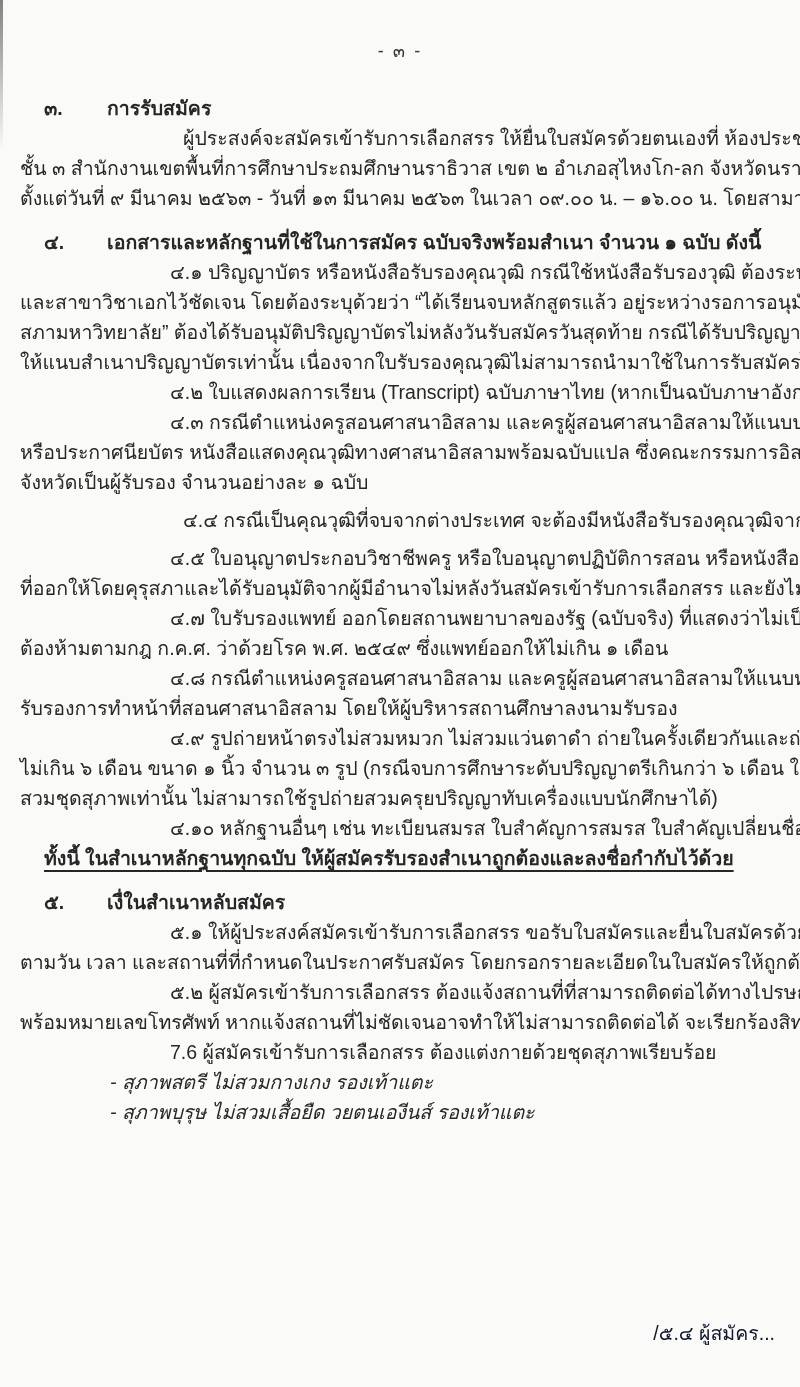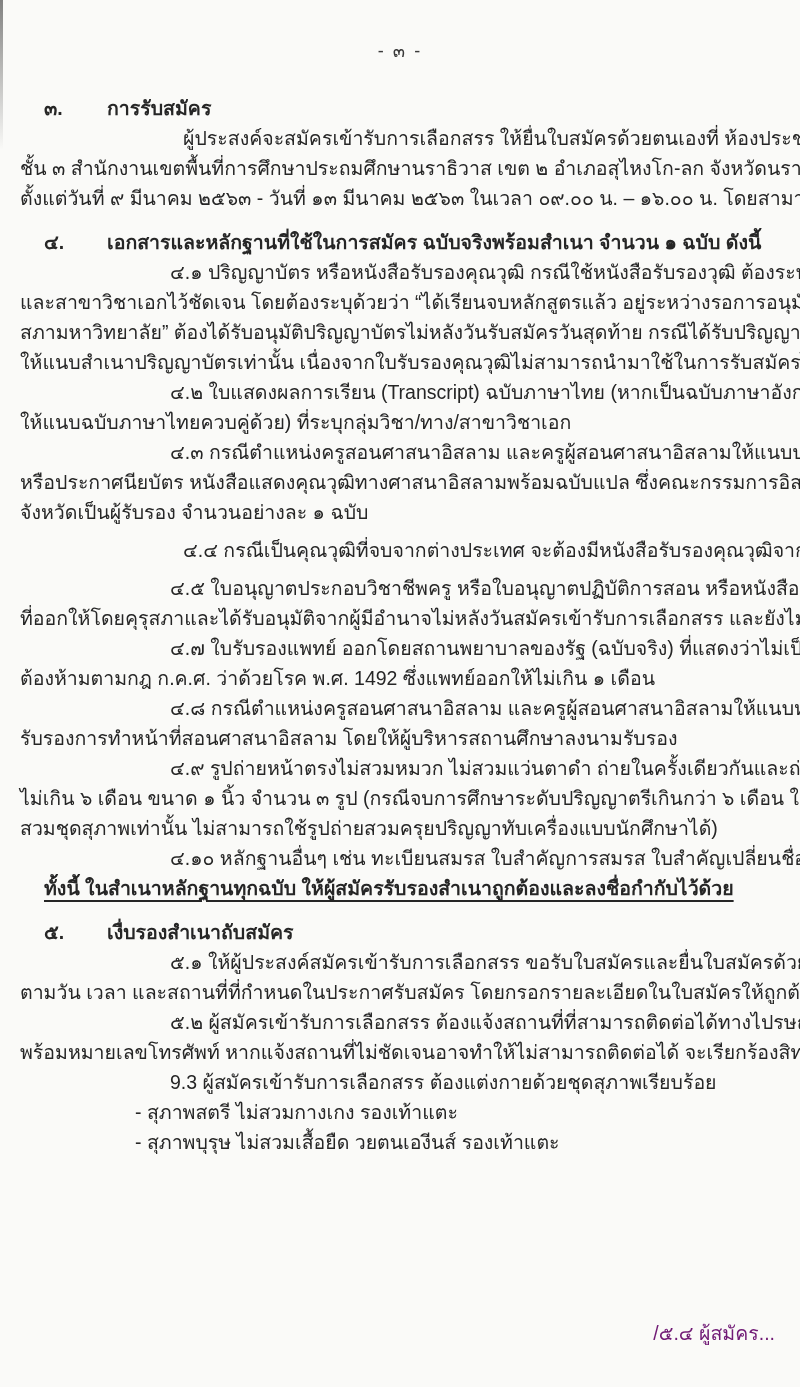--- a/index.html
+++ b/index.html
@@ -33,72 +33,71 @@
     font-size:19.5px;
   }
   .line{
     line-height:30px;
     white-space:nowrap;
   }
   .flush{margin-left:0;}
   .head {margin-left:125px;}
   .item {margin-left:150px;}
   .para {margin-left:163px;}
-  .dash {margin-left:115px;}
+  .dash {margin-left:90px;font-style:italic;}
   .gap-s{margin-top:8px;}
   .gap-l{margin-top:14px;}
   .bold{font-weight:700;margin-left:24px;}
   .underline{
     text-decoration:underline;
     text-underline-offset:5px;
     text-decoration-thickness:1.5px;
   }
   .secnum{display:inline-block;width:63px;}
   .footer{
     position:absolute;top:1318px;right:25px;
-    font-size:19.5px;line-height:30px;color:#701a75;
+    font-size:19.5px;line-height:30px;color:#0f172a;
     text-align:center;
   }
 </style>
 </head>
 <body>
 
 <div class="page">
   <div class="edge-artifact"></div>
   <div class="pagenum">- ๓ -</div>
   <div class="content" id="content">
       <div class="line head bold"><span class="secnum">๓.</span><span>การรับสมัคร</span></div>
       <div class="line para">ผู้ประสงค์จะสมัครเข้ารับการเลือกสรร ให้ยื่นใบสมัครด้วยตนเองที่ ห้องประชุมเล็ก</div>
       <div class="line flush">ชั้น ๓ สำนักงานเขตพื้นที่การศึกษาประถมศึกษานราธิวาส เขต ๒ อำเภอสุไหงโก-ลก จังหวัดนราธิวาส</div>
       <div class="line flush">ตั้งแต่วันที่ ๙ มีนาคม ๒๕๖๓ - วันที่ ๑๓ มีนาคม ๒๕๖๓ ในเวลา ๐๙.๐๐ น. – ๑๖.๐๐ น. โดยสามารถสมัครสอบ</div>
       <div class="line head gap-l bold"><span class="secnum">๔.</span><span>เอกสารและหลักฐานที่ใช้ในการสมัคร ฉบับจริงพร้อมสำเนา จำนวน ๑ ฉบับ ดังนี้</span></div>
       <div class="line item">๔.๑ ปริญญาบัตร หรือหนังสือรับรองคุณวุฒิ กรณีใช้หนังสือรับรองวุฒิ ต้องระบุชื่อปริญญาบัตร</div>
       <div class="line flush">และสาขาวิชาเอกไว้ชัดเจน โดยต้องระบุด้วยว่า “ได้เรียนจบหลักสูตรแล้ว อยู่ระหว่างรอการอนุมัติจาก</div>
       <div class="line flush">สภามหาวิทยาลัย” ต้องได้รับอนุมัติปริญญาบัตรไม่หลังวันรับสมัครวันสุดท้าย กรณีได้รับปริญญาบัตรแล้ว</div>
       <div class="line flush">ให้แนบสำเนาปริญญาบัตรเท่านั้น เนื่องจากใบรับรองคุณวุฒิไม่สามารถนำมาใช้ในการรับสมัครได้</div>
       <div class="line item">๔.๒ ใบแสดงผลการเรียน (Transcript) ฉบับภาษาไทย (หากเป็นฉบับภาษาอังกฤษ</div>
-      <div class="line flush">ให้แนบฉบับภาษาไทยควบคู่ด้วย) ที่ระบุกลุ่มวิชา/ทาง/สาขาวิชาเอก</div>
       <div class="line item">๔.๓ กรณีตำแหน่งครูสอนศาสนาอิสลาม และครูผู้สอนศาสนาอิสลามให้แนบปริญญาบัตร</div>
       <div class="line flush">หรือประกาศนียบัตร หนังสือแสดงคุณวุฒิทางศาสนาอิสลามพร้อมฉบับแปล ซึ่งคณะกรรมการอิสลามประจำ</div>
       <div class="line flush">จังหวัดเป็นผู้รับรอง จำนวนอย่างละ ๑ ฉบับ</div>
       <div class="line para gap-s">๔.๔ กรณีเป็นคุณวุฒิที่จบจากต่างประเทศ จะต้องมีหนังสือรับรองคุณวุฒิจาก ก.พ.</div>
       <div class="line item gap-s">๔.๕ ใบอนุญาตประกอบวิชาชีพครู หรือใบอนุญาตปฏิบัติการสอน หรือหนังสือรับรองสิทธิ</div>
       <div class="line flush">ที่ออกให้โดยคุรุสภาและได้รับอนุมัติจากผู้มีอำนาจไม่หลังวันสมัครเข้ารับการเลือกสรร และยังไม่หมดอายุ</div>
       <div class="line item">๔.๗ ใบรับรองแพทย์ ออกโดยสถานพยาบาลของรัฐ (ฉบับจริง) ที่แสดงว่าไม่เป็นโรค</div>
-      <div class="line flush">ต้องห้ามตามกฎ ก.ค.ศ. ว่าด้วยโรค พ.ศ. 1492 ซึ่งแพทย์ออกให้ไม่เกิน ๑ เดือน</div>
+      <div class="line flush">ต้องห้ามตามกฎ ก.ค.ศ. ว่าด้วยโรค พ.ศ. ๒๕๔๙ ซึ่งแพทย์ออกให้ไม่เกิน ๑ เดือน</div>
       <div class="line item">๔.๘ กรณีตำแหน่งครูสอนศาสนาอิสลาม และครูผู้สอนศาสนาอิสลามให้แนบหนังสือ</div>
       <div class="line flush">รับรองการทำหน้าที่สอนศาสนาอิสลาม โดยให้ผู้บริหารสถานศึกษาลงนามรับรอง</div>
       <div class="line item">๔.๙ รูปถ่ายหน้าตรงไม่สวมหมวก ไม่สวมแว่นตาดำ ถ่ายในครั้งเดียวกันและถ่ายไว้</div>
       <div class="line flush">ไม่เกิน ๖ เดือน ขนาด ๑ นิ้ว จำนวน ๓ รูป (กรณีจบการศึกษาระดับปริญญาตรีเกินกว่า ๖ เดือน ให้ใช้รูปถ่าย</div>
       <div class="line flush">สวมชุดสุภาพเท่านั้น ไม่สามารถใช้รูปถ่ายสวมครุยปริญญาทับเครื่องแบบนักศึกษาได้)</div>
       <div class="line item">๔.๑๐ หลักฐานอื่นๆ เช่น ทะเบียนสมรส ใบสำคัญการสมรส ใบสำคัญเปลี่ยนชื่อ – สกุล (ถ้ามี)</div>
       <div class="line item bold underline">ทั้งนี้ ในสำเนาหลักฐานทุกฉบับ ให้ผู้สมัครรับรองสำเนาถูกต้องและลงชื่อกำกับไว้ด้วย</div>
-      <div class="line head gap-l bold"><span class="secnum">๕.</span><span>เงื่บรองสำเนาถับสมัคร</span></div>
+      <div class="line head gap-l bold"><span class="secnum">๕.</span><span>เงื่ในสำเนาหลับสมัคร</span></div>
       <div class="line item">๕.๑ ให้ผู้ประสงค์สมัครเข้ารับการเลือกสรร ขอรับใบสมัครและยื่นใบสมัครด้วยตนเอง</div>
       <div class="line flush">ตามวัน เวลา และสถานที่ที่กำหนดในประกาศรับสมัคร โดยกรอกรายละเอียดในใบสมัครให้ถูกต้องครบถ้วน</div>
       <div class="line item">๕.๒ ผู้สมัครเข้ารับการเลือกสรร ต้องแจ้งสถานที่ที่สามารถติดต่อได้ทางไปรษณีย์ไว้ในใบสมัคร</div>
       <div class="line flush">พร้อมหมายเลขโทรศัพท์ หากแจ้งสถานที่ไม่ชัดเจนอาจทำให้ไม่สามารถติดต่อได้ จะเรียกร้องสิทธิ์ใด ๆ มิได้</div>
-      <div class="line item">9.3 ผู้สมัครเข้ารับการเลือกสรร ต้องแต่งกายด้วยชุดสุภาพเรียบร้อย</div>
+      <div class="line item">7.6 ผู้สมัครเข้ารับการเลือกสรร ต้องแต่งกายด้วยชุดสุภาพเรียบร้อย</div>
       <div class="line dash">- สุภาพสตรี ไม่สวมกางเกง รองเท้าแตะ</div>
       <div class="line dash">- สุภาพบุรุษ ไม่สวมเสื้อยืด วยตนเองีนส์ รองเท้าแตะ</div>
     </div>
   <div class="footer">/๕.๔ ผู้สมัคร...</div>
 </div>
 
 </body></html>

